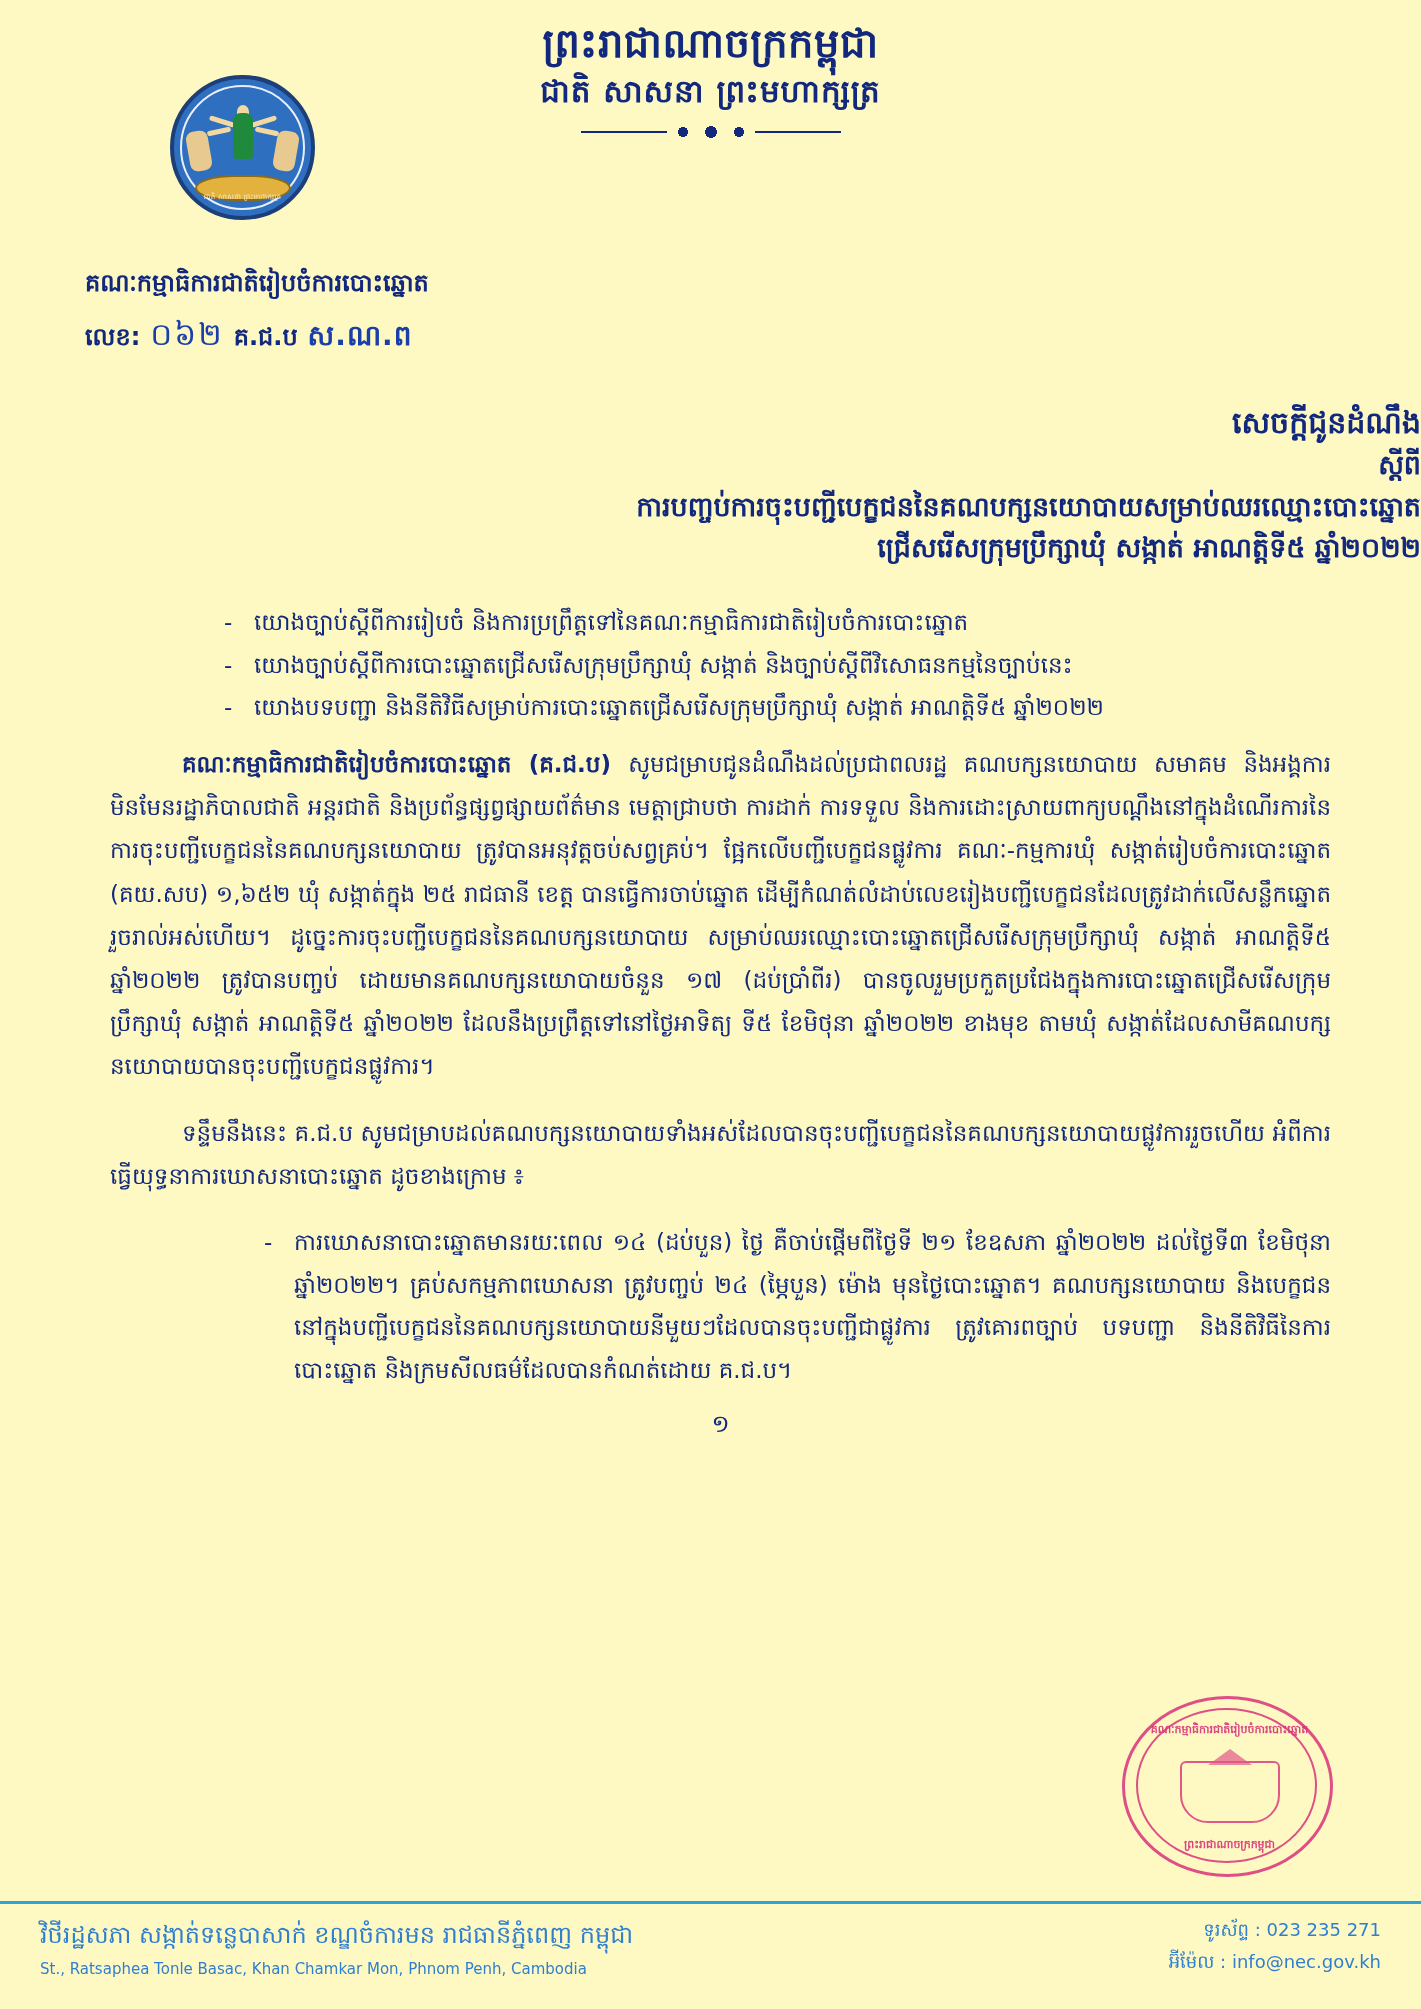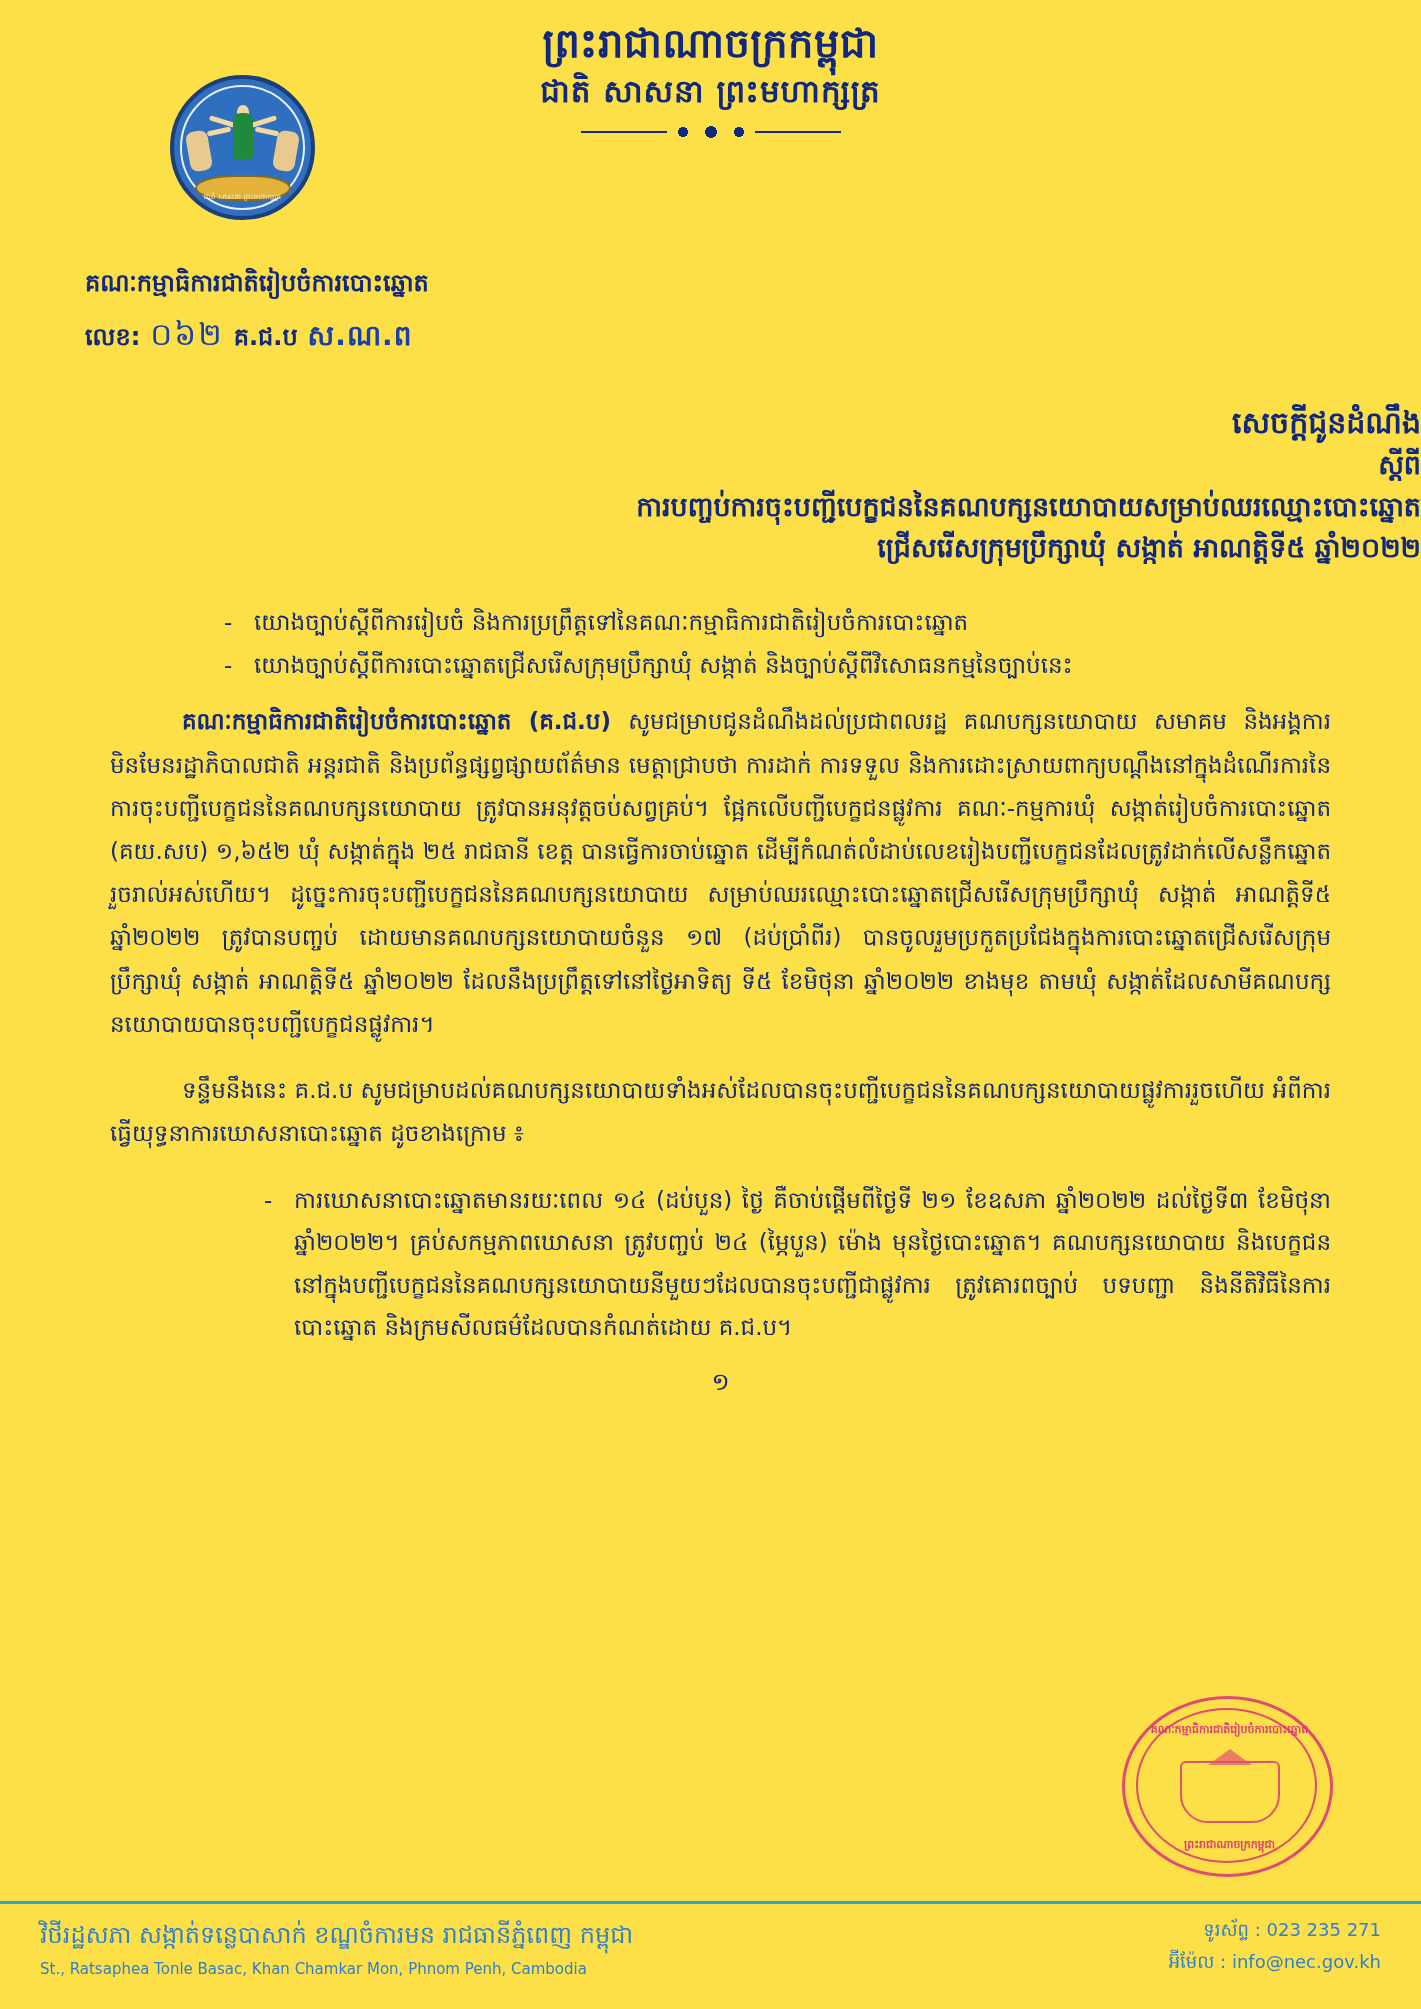--- a/index.html
+++ b/index.html
@@ -4,21 +4,21 @@
 <style>
   html, body {
     margin: 0;
     padding: 0;
     background: #ffffff;
   }
   .page {
     position: relative;
     width: 1421px;
     height: 2009px;
-    background: #fde047;
+    background: #fef9c3;
     font-family: "DejaVu Sans", "Liberation Sans", sans-serif;
     overflow: hidden;
     box-sizing: border-box;
   }
 
   
   .header {
     position: relative;
     height: 300px;
   }
@@ -387,20 +387,21 @@
     <div class="t2">ស្តីពី</div>
     <div class="t3">ការបញ្ចប់ការចុះបញ្ជីបេក្ខជននៃគណបក្សនយោបាយសម្រាប់ឈរឈ្មោះបោះឆ្នោត</div>
     <div class="t4">ជ្រើសរើសក្រុមប្រឹក្សាឃុំ សង្កាត់ អាណត្តិទី៥ ឆ្នាំ២០២២</div>
   </div>
 
   <div class="body-wrap">
 
     <ul class="bullets">
       <li>យោងច្បាប់ស្តីពីការរៀបចំ និងការប្រព្រឹត្តទៅនៃគណៈកម្មាធិការជាតិរៀបចំការបោះឆ្នោត</li>
       <li>យោងច្បាប់ស្តីពីការបោះឆ្នោតជ្រើសរើសក្រុមប្រឹក្សាឃុំ សង្កាត់ និងច្បាប់ស្តីពីវិសោធនកម្មនៃច្បាប់នេះ</li>
+      <li>យោងបទបញ្ជា និងនីតិវិធីសម្រាប់ការបោះឆ្នោតជ្រើសរើសក្រុមប្រឹក្សាឃុំ សង្កាត់ អាណត្តិទី៥ ឆ្នាំ២០២២</li>
     </ul>
 
     <p class="para">
       <span class="indent"></span><b>គណៈកម្មាធិការជាតិរៀបចំការបោះឆ្នោត</b><b> (គ.ជ.ប) </b><span>សូមជម្រាបជូនដំណឹងដល់ប្រជាពលរដ្ឋ គណបក្សនយោបាយ សមាគម និងអង្គការមិនមែនរដ្ឋាភិបាលជាតិ អន្តរជាតិ និងប្រព័ន្ធផ្សព្វផ្សាយព័ត៌មាន មេត្តាជ្រាបថា ការដាក់ ការទទួល និងការដោះស្រាយពាក្យបណ្តឹងនៅក្នុងដំណើរការនៃការចុះបញ្ជីបេក្ខជននៃគណបក្សនយោបាយ ត្រូវបានអនុវត្តចប់សព្វគ្រប់។ ផ្អែកលើបញ្ជីបេក្ខជនផ្លូវការ គណៈ-កម្មការឃុំ សង្កាត់រៀបចំការបោះឆ្នោត (គយ.សប) ១,៦៥២ ឃុំ សង្កាត់ក្នុង ២៥ រាជធានី ខេត្ត បានធ្វើការចាប់ឆ្នោត ដើម្បីកំណត់លំដាប់លេខរៀងបញ្ជីបេក្ខជនដែលត្រូវដាក់លើសន្លឹកឆ្នោត រួចរាល់អស់ហើយ។ ដូច្នេះការចុះបញ្ជីបេក្ខជននៃគណបក្សនយោបាយ សម្រាប់ឈរឈ្មោះបោះឆ្នោតជ្រើសរើសក្រុមប្រឹក្សាឃុំ សង្កាត់ អាណត្តិទី៥ ឆ្នាំ២០២២ ត្រូវបានបញ្ចប់ ដោយមានគណបក្សនយោបាយចំនួន ១៧ (ដប់ប្រាំពីរ) បានចូលរួមប្រកួតប្រជែងក្នុងការបោះឆ្នោតជ្រើសរើសក្រុមប្រឹក្សាឃុំ សង្កាត់ អាណត្តិទី៥ ឆ្នាំ២០២២ ដែលនឹងប្រព្រឹត្តទៅនៅថ្ងៃអាទិត្យ ទី៥ ខែមិថុនា ឆ្នាំ២០២២ ខាងមុខ តាមឃុំ សង្កាត់ដែលសាមីគណបក្សនយោបាយបានចុះបញ្ជីបេក្ខជនផ្លូវការ។</span>
     </p>
 
     <p class="para">
       <span class="indent"></span><span>ទន្ទឹមនឹងនេះ គ.ជ.ប សូមជម្រាបដល់គណបក្សនយោបាយទាំងអស់ដែលបានចុះបញ្ជីបេក្ខជននៃគណបក្សនយោបាយផ្លូវការរួចហើយ អំពីការធ្វើយុទ្ធនាការឃោសនាបោះឆ្នោត ដូចខាងក្រោម ៖</span>
     </p>
 

